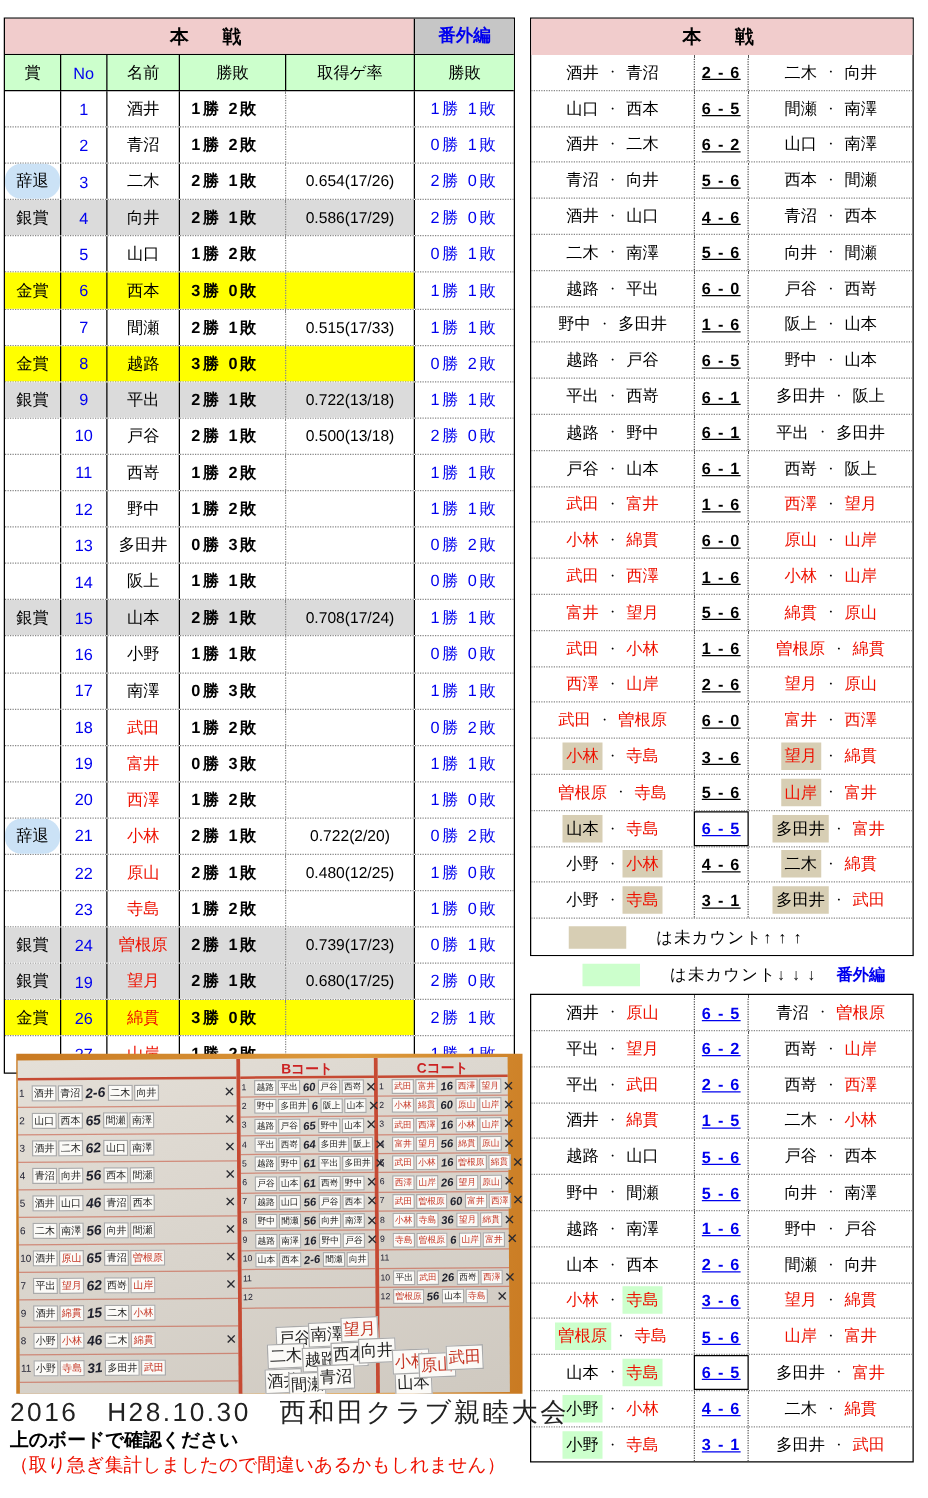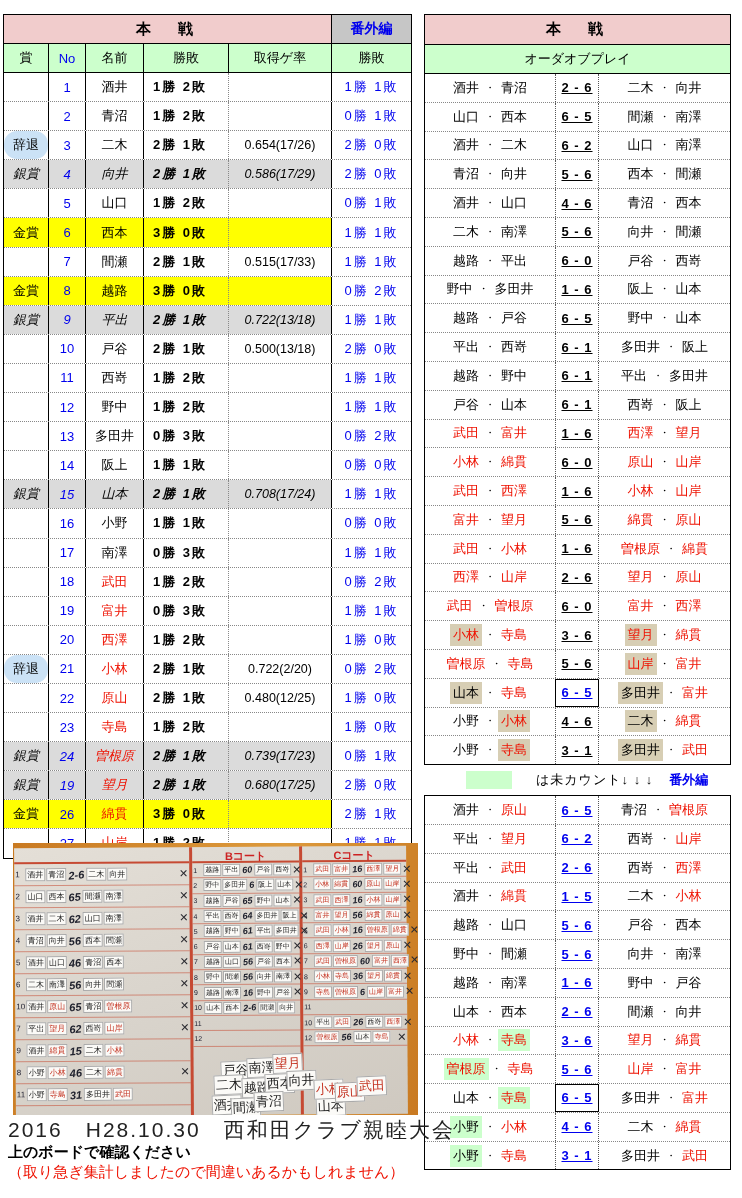--- a/index.html
+++ b/index.html
@@ -19,21 +19,21 @@
   .lsubheader > div{background:#CCFFCC;display:flex;align-items:center;justify-content:center;border-left:1px solid #000;}
   .lsubheader > div:first-child{border-left:none;}
   .lrow{display:grid;grid-template-columns:44px 37px 58px 85px 103px 80px;height:28.1px;border-top:1px dotted #888;}
   #left-rows .lrow:first-child{border-top:1px solid #000;}
   .lrow .cell{display:flex;align-items:center;justify-content:center;border-left:1px solid #000;overflow:hidden;}
   .lrow .cell:first-child{border-left:none;}
   .lrow .c-rate{border-left:1px dotted #888;font-size:12.5px;}
   .lrow .c-rec{font-weight:bold;justify-content:flex-start;padding-left:9px;letter-spacing:2px;}
   .lrow .c-extra{letter-spacing:2px;}
   .lrow.gold .cell:not(.c-extra){background:#FFFF00;}
-  .lrow.silver .cell:not(.c-extra){background:#DBDBDB;font-style:italic;}
+  .lrow.silver .cell:not(.c-extra){background:#DBDBDB;}
   .lrow.declined .c-prize{background:#CBE2F6;border-radius:13px;}
 
   
   .right-panel{position:absolute;left:424px;top:14px;width:307px;}
   .order-table,.extra-table{border:1px solid #000;background:#fff;}
   .h-main2{background:#F1CCCC;height:29px;display:flex;align-items:center;justify-content:center;
            font-weight:bold;font-size:15px;letter-spacing:6px;}
   .h-sub2{background:#CCFFCC;height:28px;border-top:1px solid #000;border-bottom:1px solid #000;
           display:flex;align-items:center;justify-content:center;}
   .orow{display:grid;grid-template-columns:130px 44px 131px;height:27.8px;border-top:1px dotted #888;}
@@ -318,21 +318,20 @@
         <div class="cell c-rec">1勝 2敗</div>
         <div class="cell c-rate"></div>
         <div class="cell c-extra blue">1勝 1敗</div>
       </div>
     </div>
 </div>
 
 <div class="right-panel">
   <div class="order-table">
     <div class="h-main2">本　戦</div>
-    <div class="h-sub2">オーダオブプレイ</div>
     <div id="order-rows">
         <div class="orow">
           <div class="cell pcell">
             <span class="pname">酒井</span>
             <span class="pdot">・</span>
             <span class="pname">青沼</span>
           </div>
           <div class="cell scell">2 - 6</div>
           <div class="cell pcell">
             <span class="pname">二木</span>
@@ -633,20 +632,24 @@
             <span class="pname red tan">寺島</span>
           </div>
           <div class="cell scell">3 - 1</div>
           <div class="cell pcell">
             <span class="pname tan">多田井</span>
             <span class="pdot">・</span>
             <span class="pname red">武田</span>
           </div>
         </div>
       </div>
+    <div class="legend-tan-row">
+      <span class="swatch tan"></span>
+      <span class="legend-txt">は未カウント↑ ↑ ↑</span>
+    </div>
   </div>
   <div class="legend-green-row">
     <span class="swatch green"></span>
     <span class="legend-txt">は未カウント↓ ↓ ↓</span>
     <span class="legend-extra">番外編</span>
   </div>
   <div class="extra-table">
     <div id="extra-rows">
         <div class="orow">
           <div class="cell pcell">

